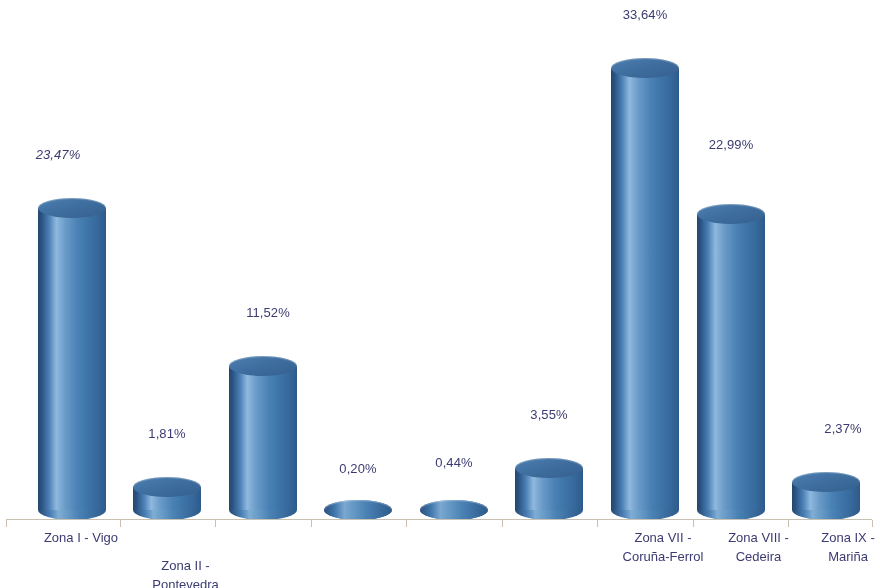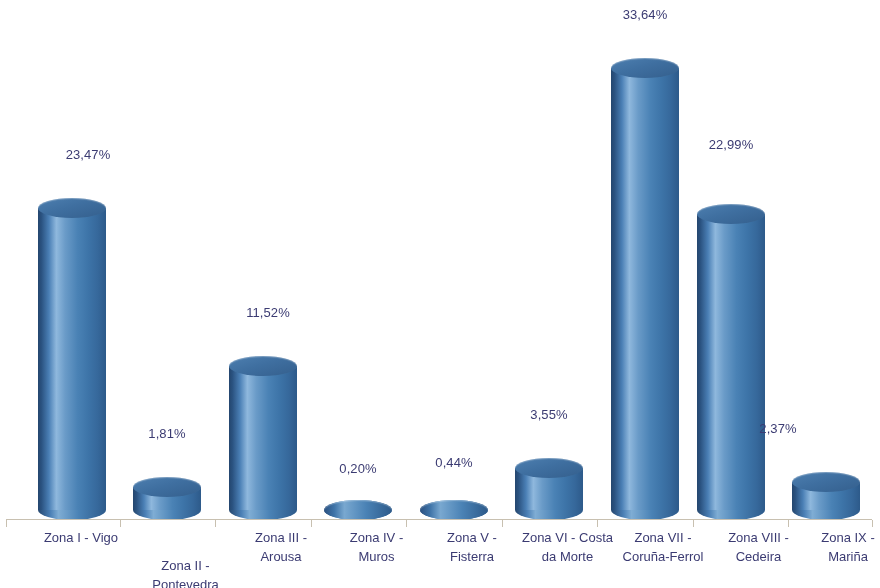--- a/index.html
+++ b/index.html
@@ -177,29 +177,29 @@
           <div class="bar-body" style="top: 10px; bottom: 10px;"></div>
           <div class="bar-top" style="top: 0px; height: 20px;"></div>
         </div>
         <div class="bar" title="Zona IX - Mariña: 2,37%" style="left: 792px; width: 68px; height: 48px;">
           <div class="bar-bottom-cap" style="height: 20px;"></div>
           <div class="bar-body" style="top: 10px; bottom: 10px;"></div>
           <div class="bar-top" style="top: 0px; height: 20px;"></div>
         </div>
       </div>
     <div id="labels-layer">
-        <div class="data-label" style="left: 54px; width: 68px; bottom: 358px;">23,47%</div>
+        <div class="data-label" style="left: 24px; width: 68px; bottom: 358px; font-style: italic;">23,47%</div>
         <div class="data-label" style="left: 133px; width: 68px; bottom: 79px;">1,81%</div>
         <div class="data-label" style="left: 234px; width: 68px; bottom: 200px;">11,52%</div>
         <div class="data-label" style="left: 324px; width: 68px; bottom: 44px;">0,20%</div>
         <div class="data-label" style="left: 420px; width: 68px; bottom: 50px;">0,44%</div>
         <div class="data-label" style="left: 515px; width: 68px; bottom: 98px;">3,55%</div>
         <div class="data-label" style="left: 611px; width: 68px; bottom: 498px;">33,64%</div>
         <div class="data-label" style="left: 697px; width: 68px; bottom: 368px;">22,99%</div>
-        <div class="data-label" style="left: 744px; width: 68px; bottom: 84px; text-align: center;">2,37%</div>
+        <div class="data-label" style="left: 809px; width: 68px; bottom: 84px; text-align: center;">2,37%</div>
       </div>
     <div id="ticks-layer">
         <div class="axis-tick" style="left: 6px;"></div>
         <div class="axis-tick" style="left: 120px;"></div>
         <div class="axis-tick" style="left: 215px;"></div>
         <div class="axis-tick" style="left: 311px;"></div>
         <div class="axis-tick" style="left: 406px;"></div>
         <div class="axis-tick" style="left: 502px;"></div>
         <div class="axis-tick" style="left: 597px;"></div>
         <div class="axis-tick" style="left: 693px;"></div>
@@ -210,36 +210,20 @@
   </div>
 
   <div id="category-labels">
       <div class="cat-label" style="left: 6px; width: 114px;">
         <span>Zona I - Vigo</span>
       </div>
       <div class="cat-label" style="left: 120px; width: 95px; margin-top: 28px;">
         <span>Zona II -</span>
         <span>Pontevedra</span>
       </div>
-      <div class="cat-label" style="left: 215px; width: 96px;">
-        <span>Zona III -</span>
-        <span>Arousa</span>
-      </div>
-      <div class="cat-label" style="left: 311px; width: 95px;">
-        <span>Zona IV -</span>
-        <span>Muros</span>
-      </div>
-      <div class="cat-label" style="left: 406px; width: 96px;">
-        <span>Zona V -</span>
-        <span>Fisterra</span>
-      </div>
-      <div class="cat-label" style="left: 502px; width: 95px;">
-        <span>Zona VI - Costa</span>
-        <span>da Morte</span>
-      </div>
       <div class="cat-label" style="left: 597px; width: 96px;">
         <span>Zona VII -</span>
         <span>Coruña-Ferrol</span>
       </div>
       <div class="cat-label" style="left: 693px; width: 95px;">
         <span>Zona VIII -</span>
         <span>Cedeira</span>
       </div>
       <div class="cat-label" style="left: 788px; width: 84px;">
         <span>Zona IX -</span>

